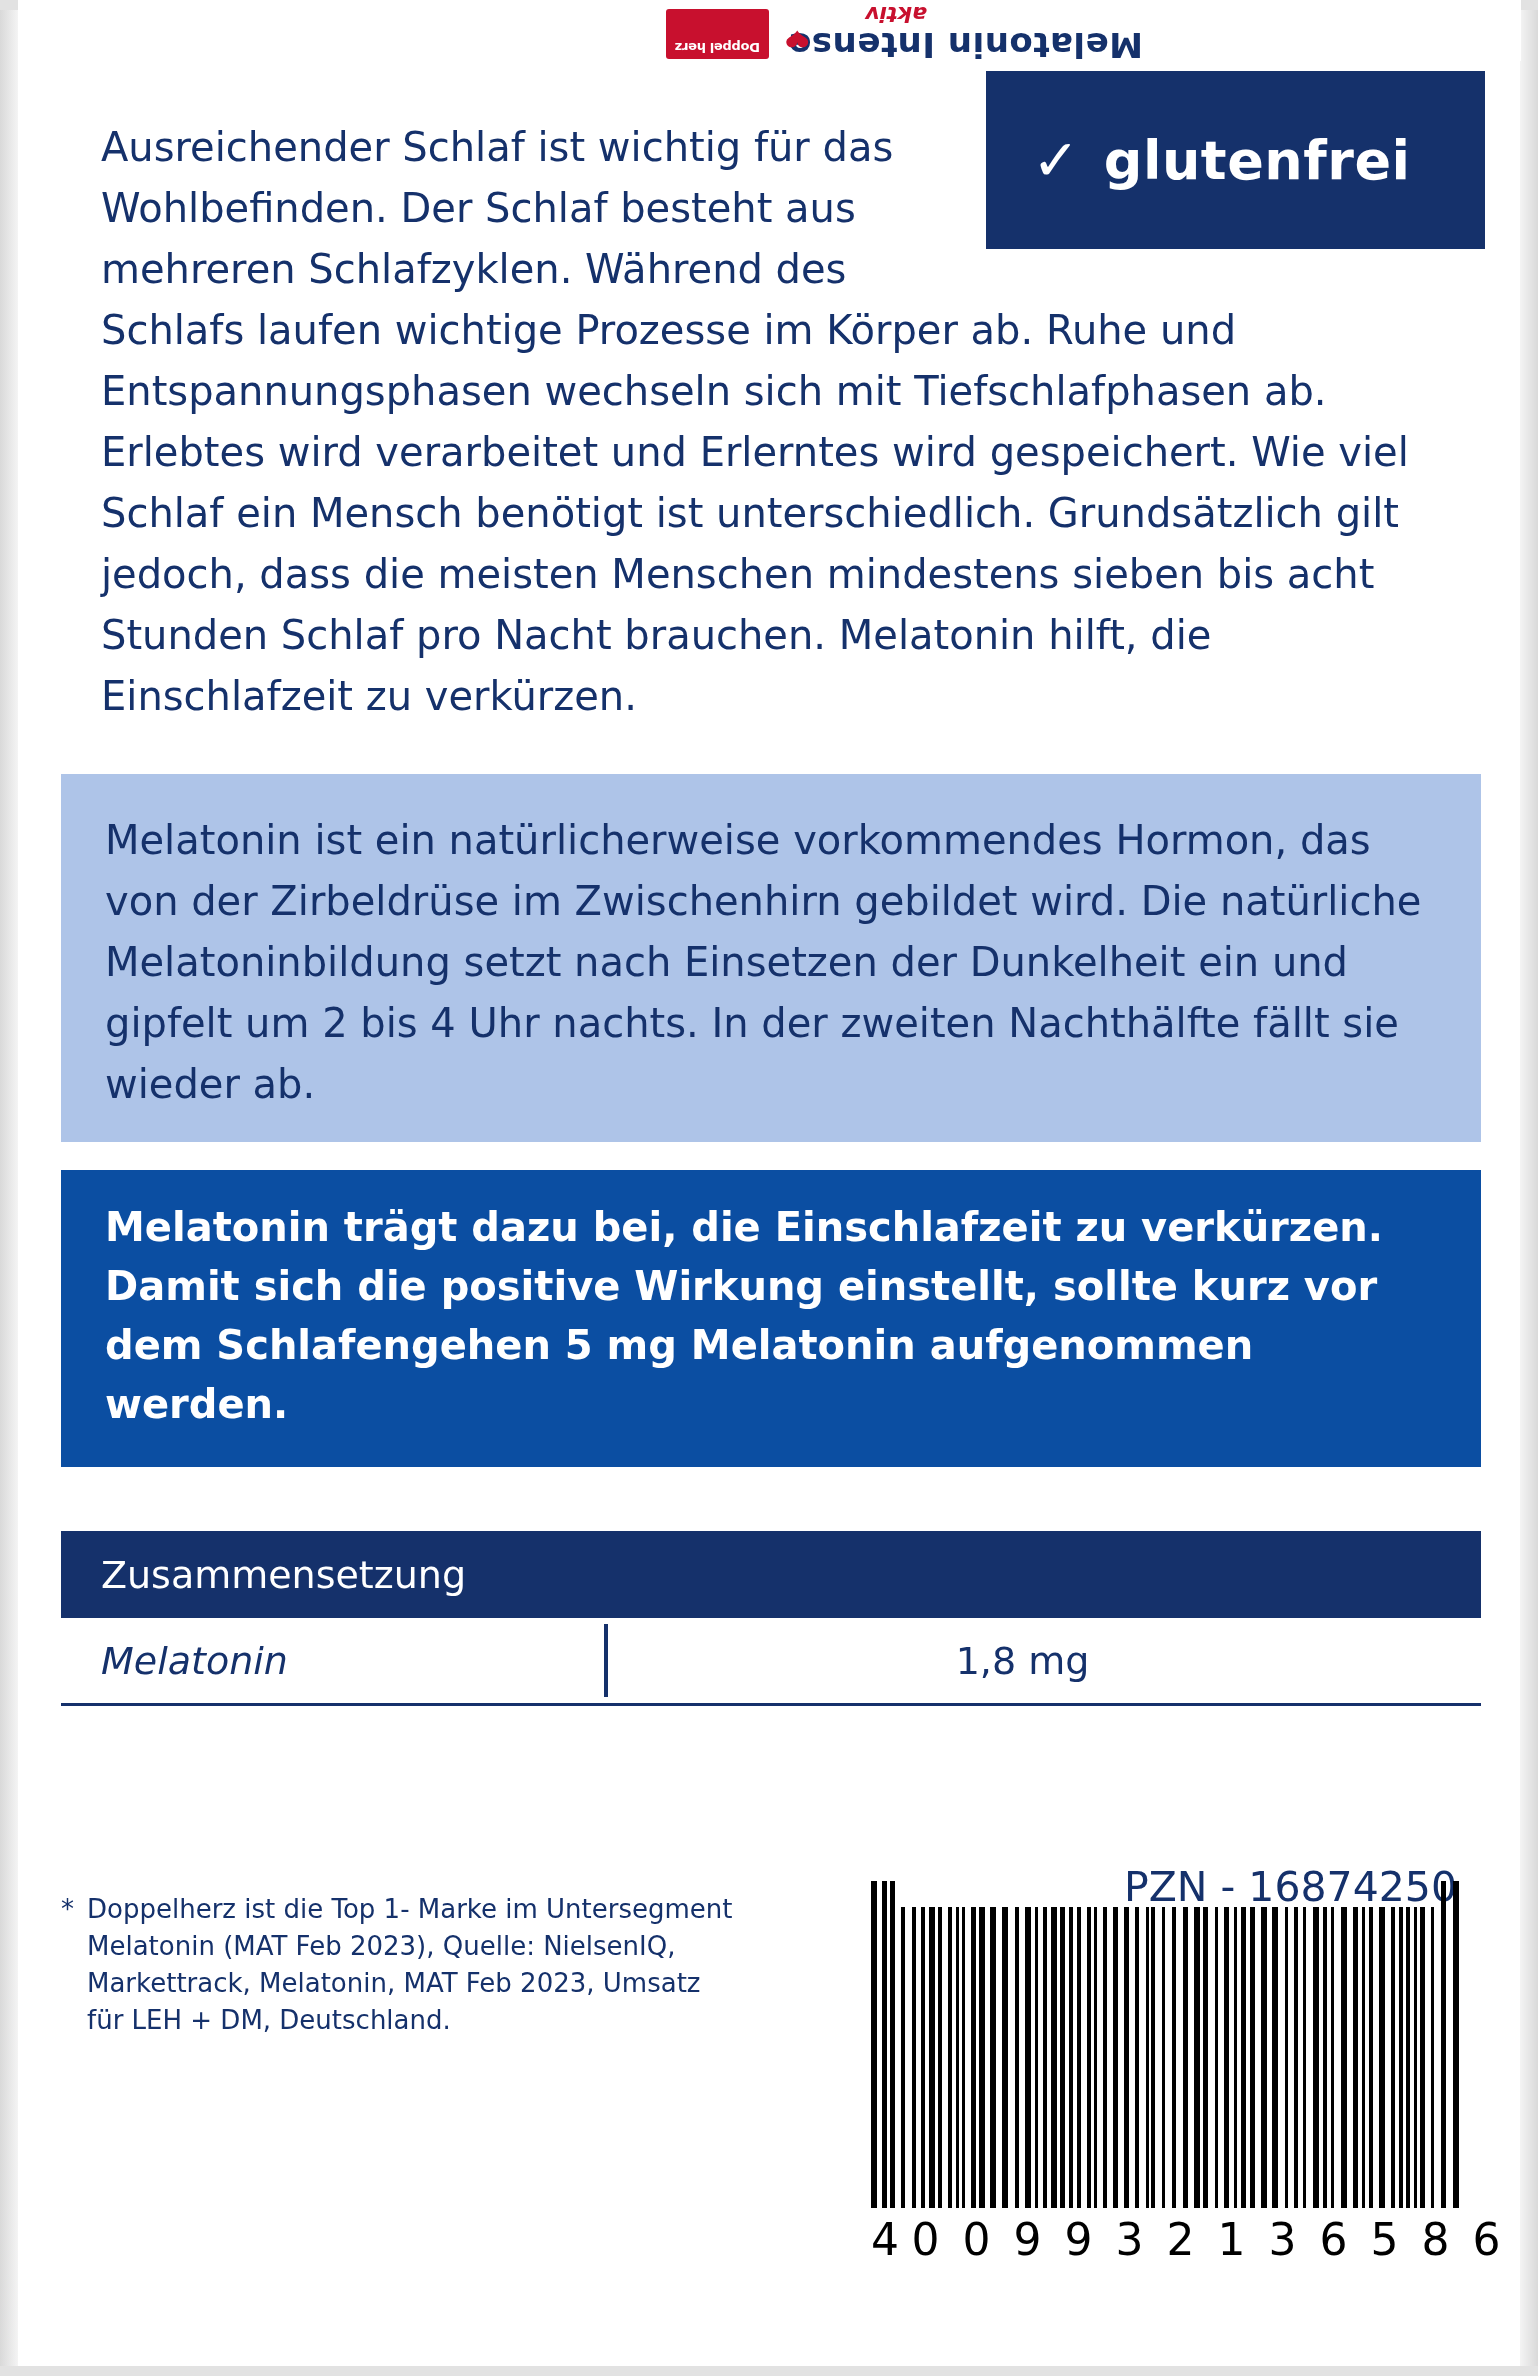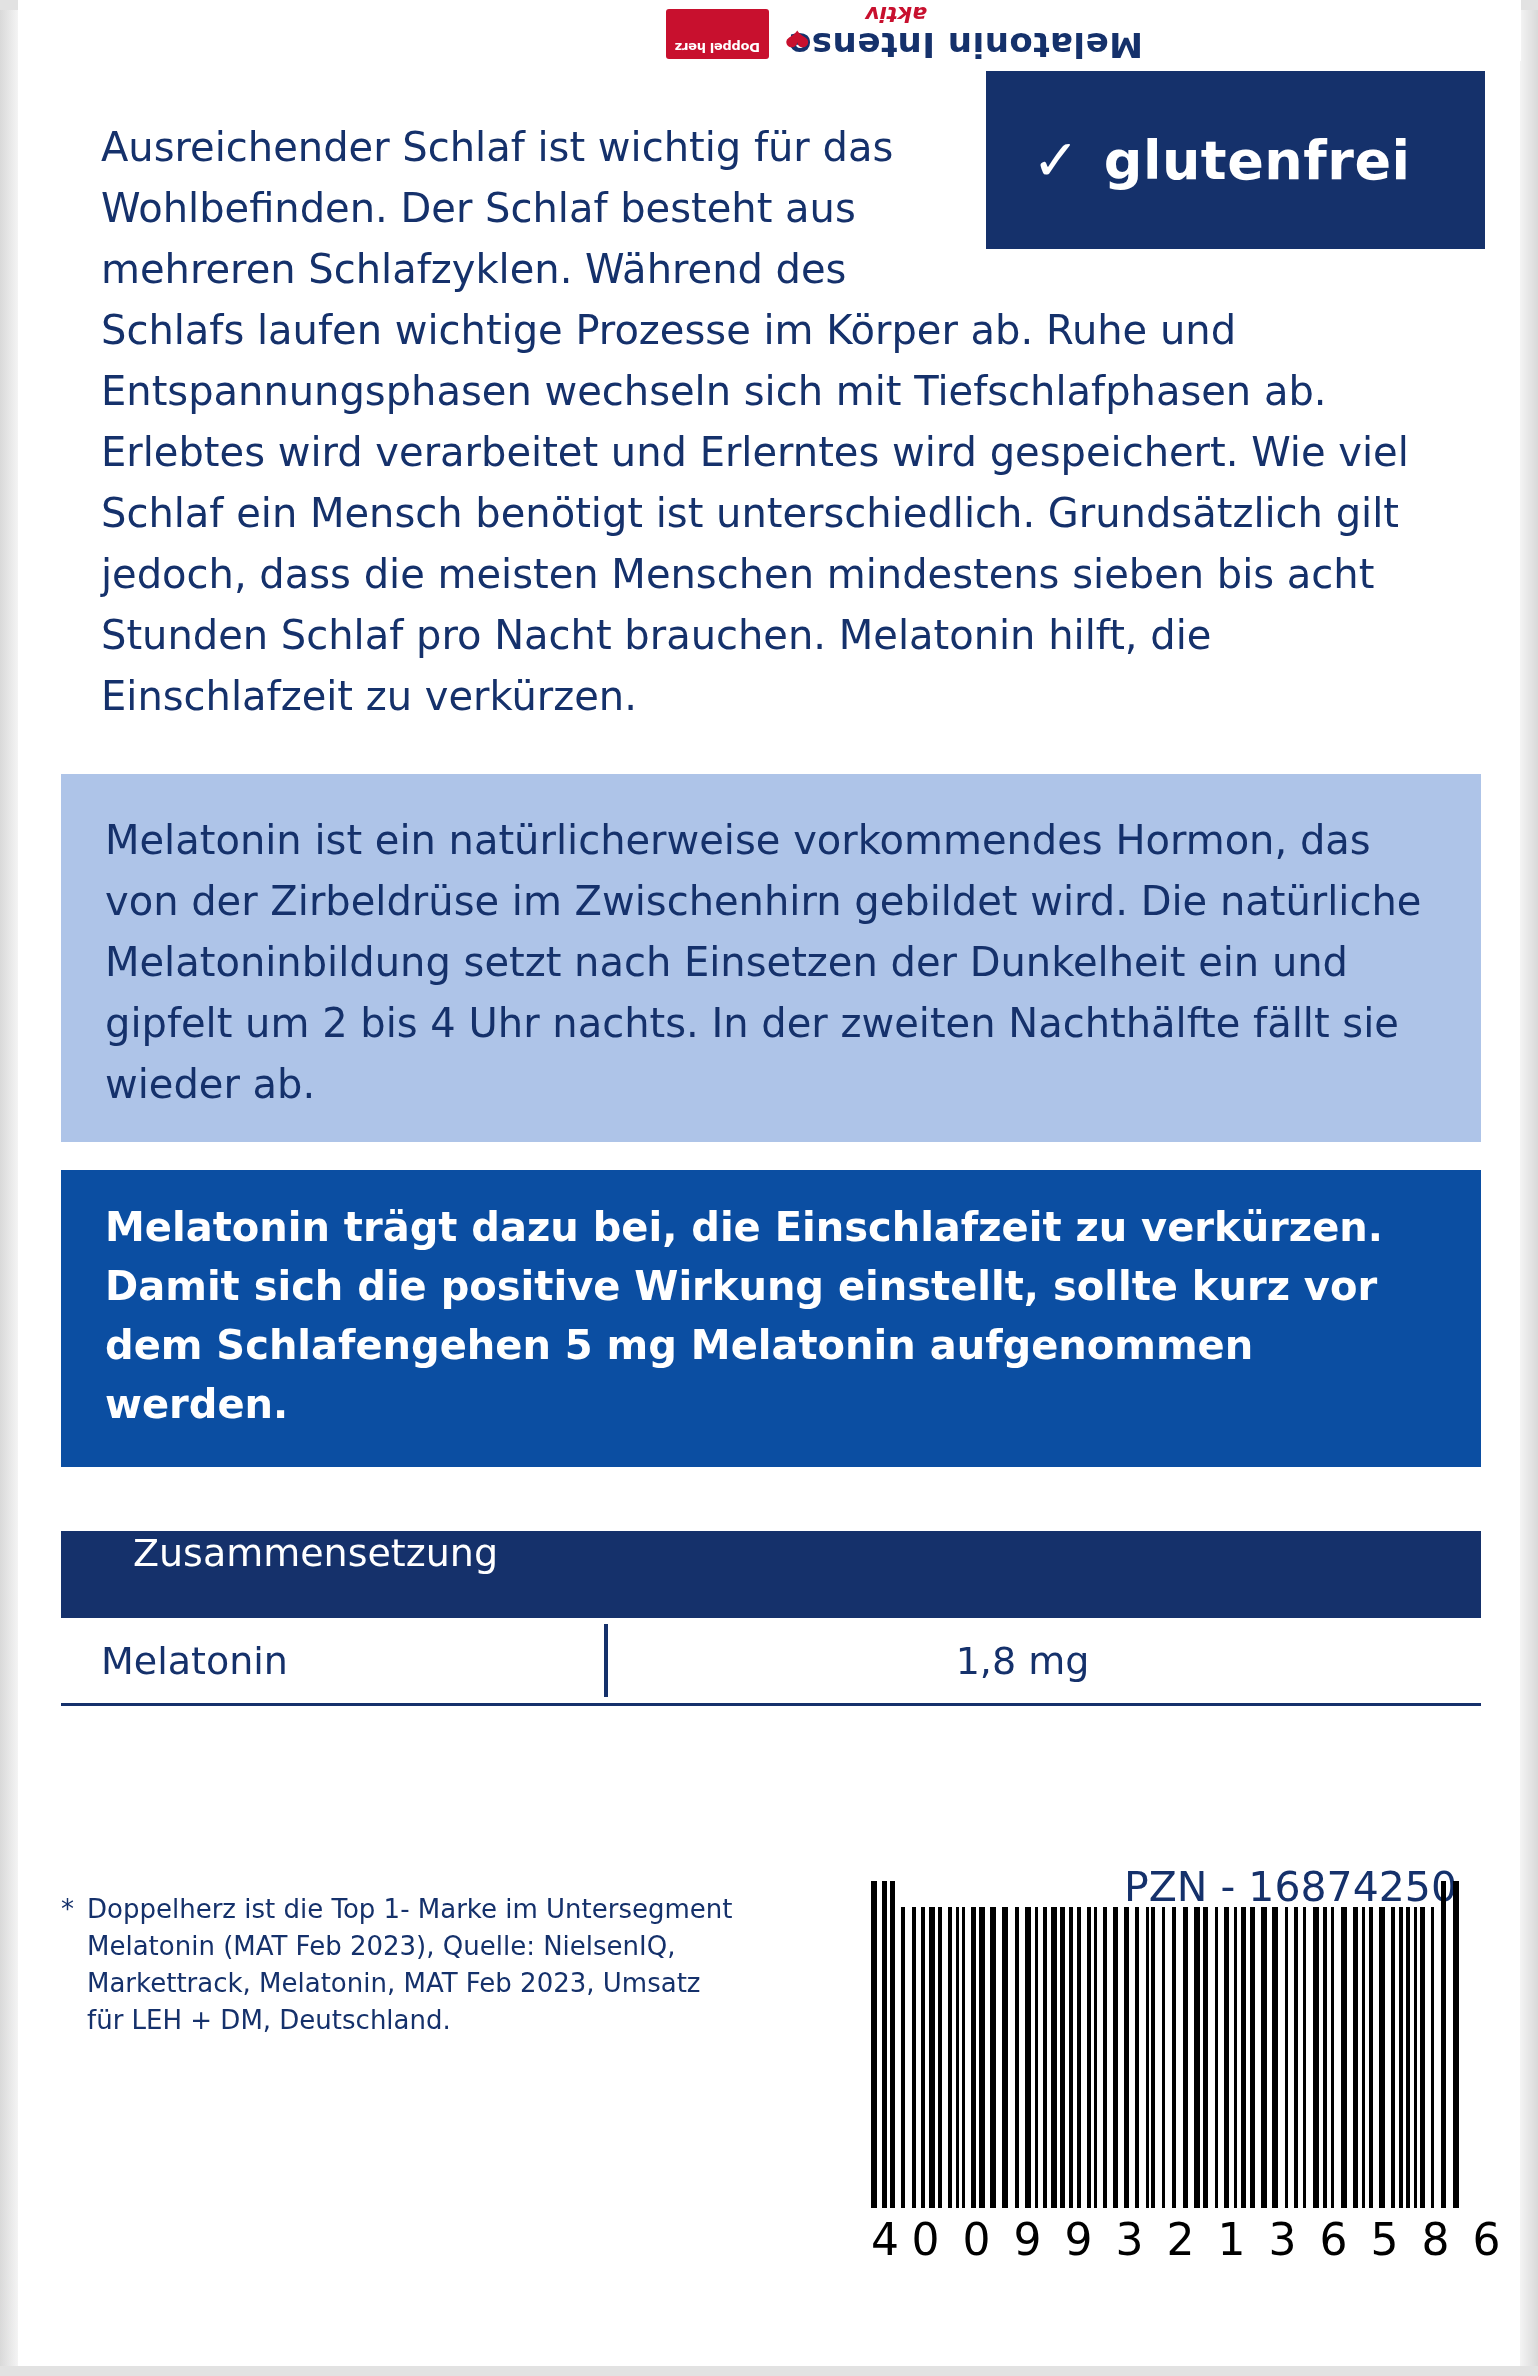--- a/index.html
+++ b/index.html
@@ -190,24 +190,23 @@
   .table {
     position: absolute;
     left: 61px;
     top: 1531px;
     width: 1420px;
   }
   .table-head {
     height: 87px;
     background: #15316b;
     display: flex;
-    align-items: flex-start;
+    align-items: center;
     color: #ffffff;
     font-size: 38px;
-    padding-left: 32px;
   }
   .table-head .c1 {
     width: 543px;
     padding-left: 40px;
     box-sizing: border-box;
   }
   .table-head .c2 {
     flex: 1;
     text-align: center;
     padding-right: 40px;
@@ -218,20 +217,21 @@
     align-items: center;
     color: #15316b;
     font-size: 38px;
     border-bottom: 3px solid #15316b;
     position: relative;
   }
   .table-row .c1 {
     width: 543px;
     padding-left: 40px;
     box-sizing: border-box;
+    font-style: italic;
   }
   .table-row .c2 {
     flex: 1;
     text-align: center;
     padding-right: 40px;
   }
   .table-row .divider {
     position: absolute;
     left: 543px;
     top: 6px;

